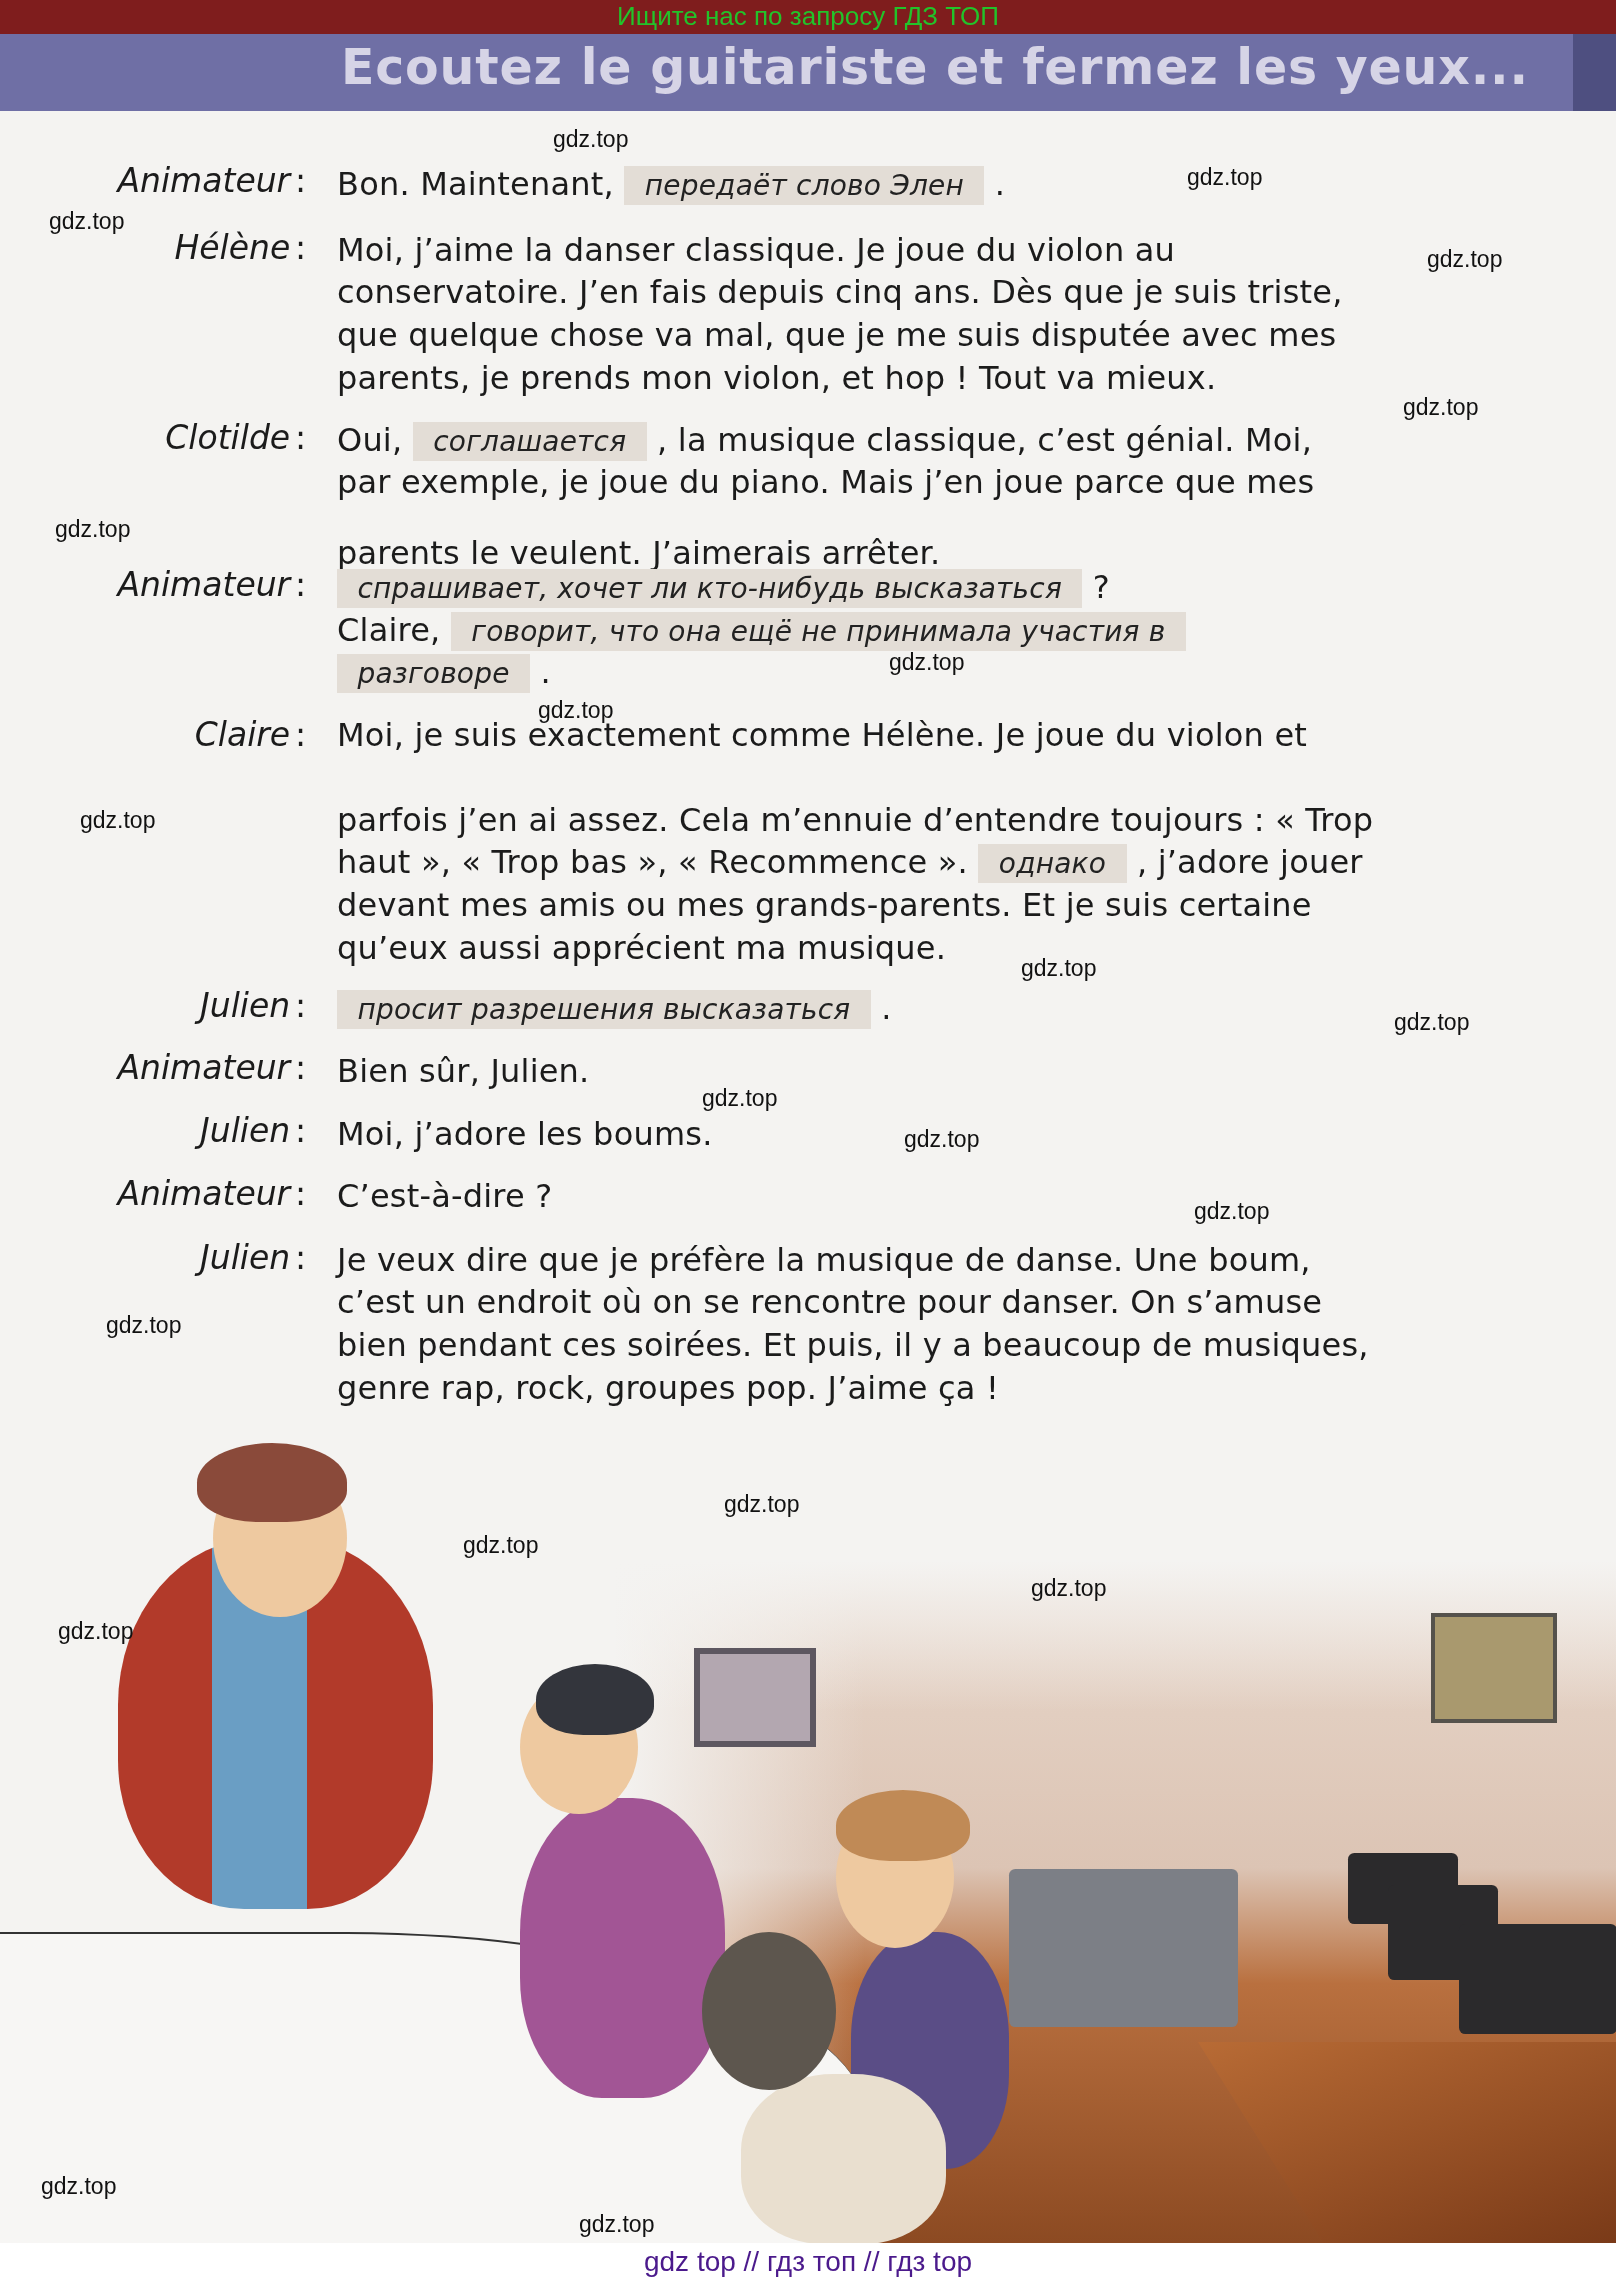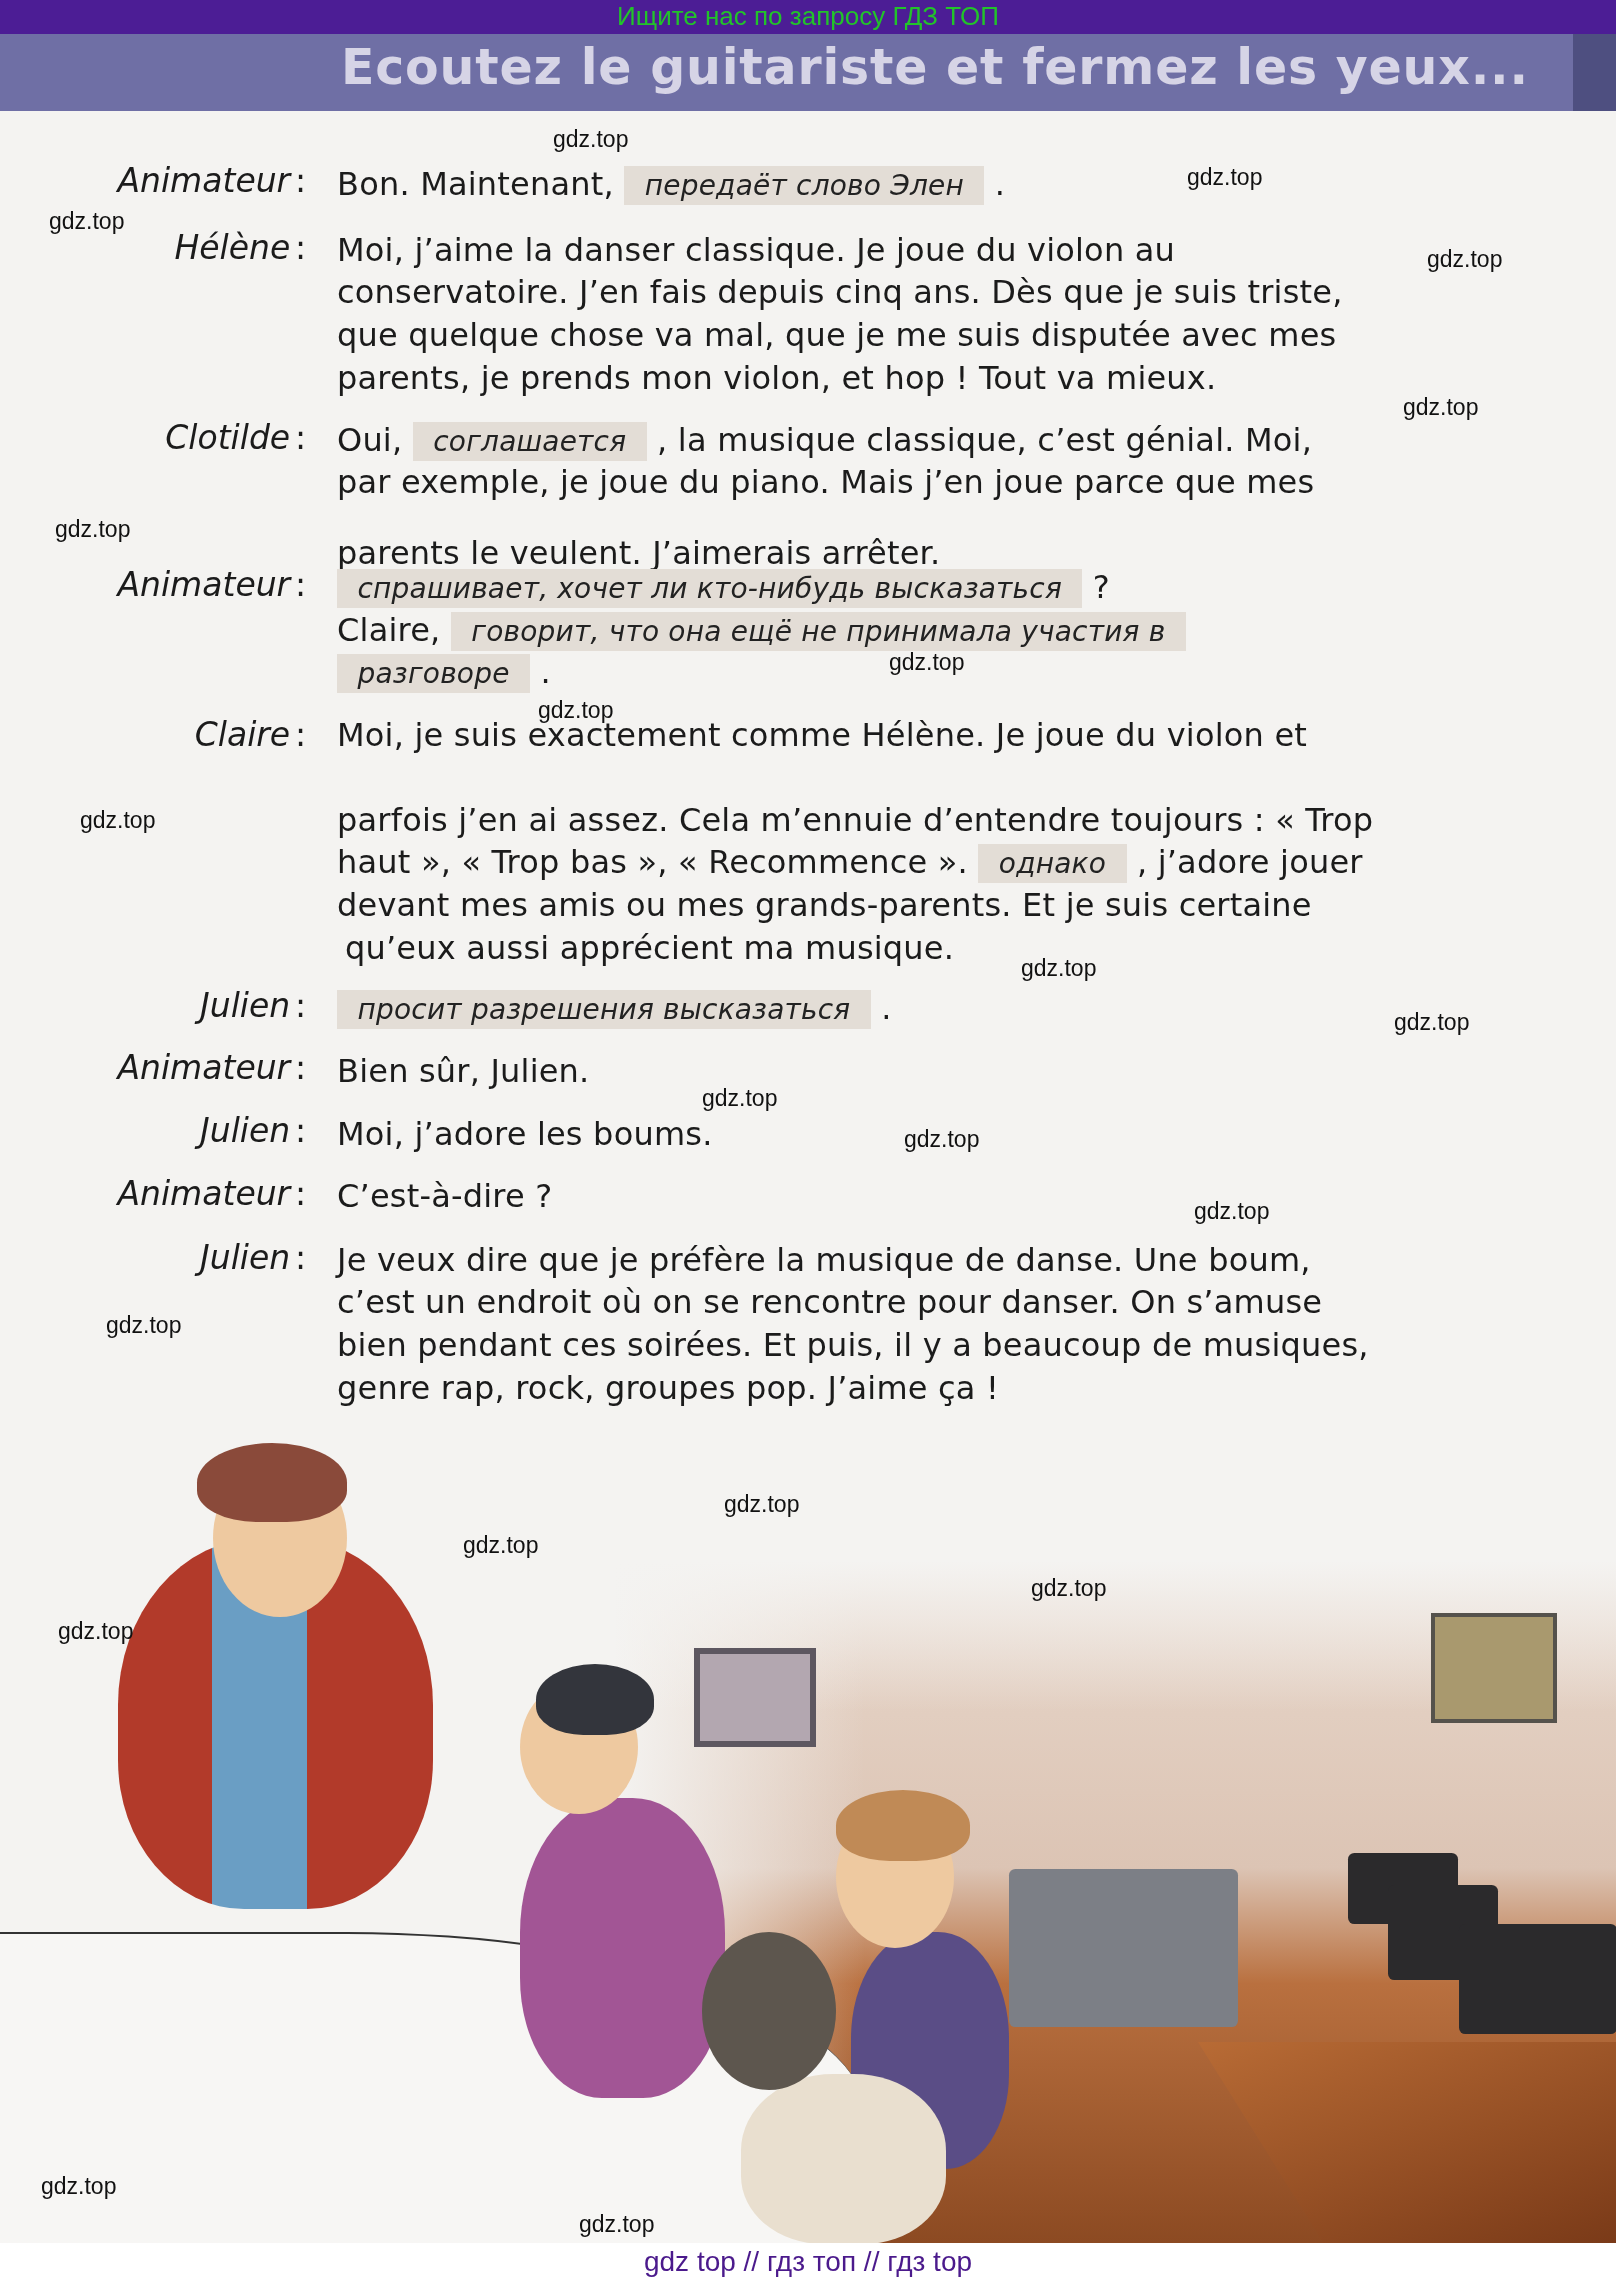--- a/index.html
+++ b/index.html
@@ -1,17 +1,17 @@
 <!DOCTYPE html>
 <html style="font-size:12.6px"><head>
 <meta charset="utf-8">
 <style>
   html,body{margin:0;padding:0;}
   body{width:1616px;height:2284px;position:relative;overflow:hidden;background:#f4f3f1;font-family:"DejaVu Sans",sans-serif;}
-  .top-ad{position:absolute;left:0;top:0;width:1616px;height:34px;background:#4c1d95;text-align:center;color:#22c32a;font-family:"Liberation Sans",sans-serif;font-size:26px;line-height:32px;}
+  .top-ad{position:absolute;left:0;top:0;width:1616px;height:34px;background:#7f1d1d;text-align:center;color:#22c32a;font-family:"Liberation Sans",sans-serif;font-size:26px;line-height:32px;}
   .banner{position:absolute;left:0;top:34px;width:1616px;height:77px;background:#6f6fa5;}
   .banner .edge{position:absolute;right:0;top:0;width:43px;height:77px;background:#4e4f80;}
   .banner .title{position:absolute;left:341px;top:4.7px;font-family:"DejaVu Sans",sans-serif;font-weight:bold;font-size:49px;color:#d6d4e6;letter-spacing:0.8px;white-space:nowrap;}
   .page{position:absolute;left:0;top:111px;width:1616px;height:2129px;}
   .speaker{position:absolute;left:0;width:306px;text-align:right;font-style:italic;font-size:33px;color:#1b1b1b;white-space:nowrap;font-family:"DejaVu Sans",sans-serif;}
   .speaker .colon{font-style:normal;margin-left:4.7px;}
   .line{position:absolute;left:337px;font-size:32px;color:#1b1b1b;white-space:nowrap;font-family:"DejaVu Sans",sans-serif;letter-spacing:0.2px;}
   .hl{background:#e3ddd6;font-style:italic;font-family:"DejaVu Sans",sans-serif;font-size:28px;padding:3.2px 20.5px;color:#222;}
   .wm{position:absolute;font-family:"Liberation Sans",sans-serif;font-size:23px;color:#111;white-space:nowrap;}
   .illus{position:absolute;left:0;top:1443px;width:1616px;height:800px;}
@@ -55,21 +55,21 @@
     <div class="line" style="top: 415px; margin-top: 8px;"><span>parents le veulent. J’aimerais arrêter.</span></div>
     <div class="speaker" style="top: 454px;"><span>Animateur</span><span class="colon">:</span></div>
     <div class="line" style="top: 457px;"><span class="hl">спрашивает, хочет ли кто-нибудь высказаться</span><span> ?</span></div>
     <div class="line" style="top: 500px;"><span>Claire, </span><span class="hl">говорит, что она ещё не принимала участия в</span></div>
     <div class="line" style="top: 542px;"><span class="hl">разговоре</span><span> .</span></div>
     <div class="speaker" style="top: 604px;"><span>Claire</span><span class="colon">:</span></div>
     <div class="line" style="top: 605px;"><span>Moi, je suis exactement comme Hélène. Je joue du violon et</span></div>
     <div class="line" style="top: 690px;"><span>parfois j’en ai assez. Cela m’ennuie d’entendre toujours : « Trop</span></div>
     <div class="line" style="top: 732px;"><span>haut », « Trop bas », « Recommence ». </span><span class="hl">однако</span><span> , j’adore jouer</span></div>
     <div class="line" style="top: 775px;"><span>devant mes amis ou mes grands-parents. Et je suis certaine</span></div>
-    <div class="line" style="top: 818px; margin-left: 8px;"><span>qu’eux aussi apprécient ma musique.</span></div>
+    <div class="line" style="top: 818px;"><span>qu’eux aussi apprécient ma musique.</span></div>
     <div class="speaker" style="top: 875px;"><span>Julien</span><span class="colon">:</span></div>
     <div class="line" style="top: 878px;"><span class="hl">просит разрешения высказаться</span><span> .</span></div>
     <div class="speaker" style="top: 937px;"><span>Animateur</span><span class="colon">:</span></div>
     <div class="line" style="top: 941px;"><span>Bien sûr, Julien.</span></div>
     <div class="speaker" style="top: 1000px;"><span>Julien</span><span class="colon">:</span></div>
     <div class="line" style="top: 1004px;"><span>Moi, j’adore les boums.</span></div>
     <div class="speaker" style="top: 1063px;"><span>Animateur</span><span class="colon">:</span></div>
     <div class="line" style="top: 1066px;"><span>C’est-à-dire ?</span></div>
     <div class="speaker" style="top: 1127px;"><span>Julien</span><span class="colon">:</span></div>
     <div class="line" style="top: 1130px;"><span>Je veux dire que je préfère la musique de danse. Une boum,</span></div>

